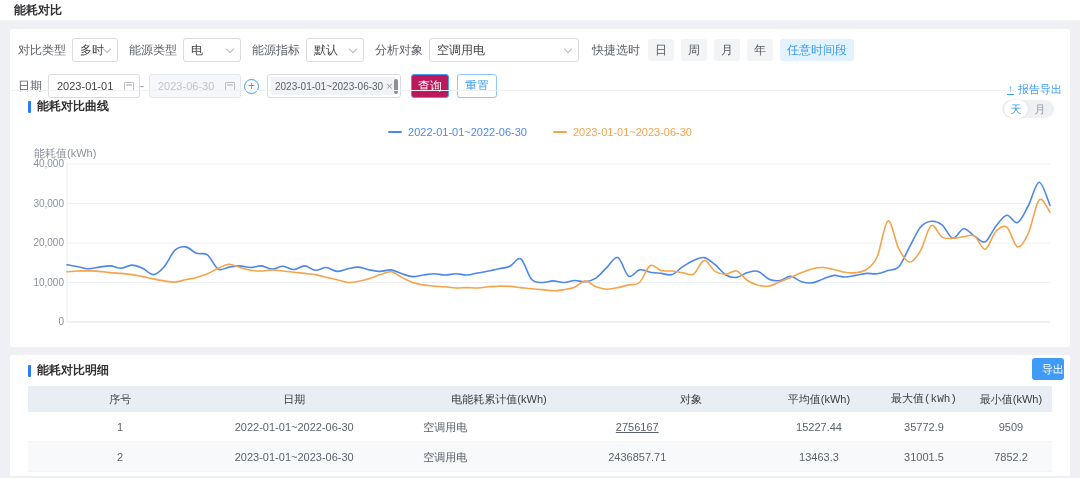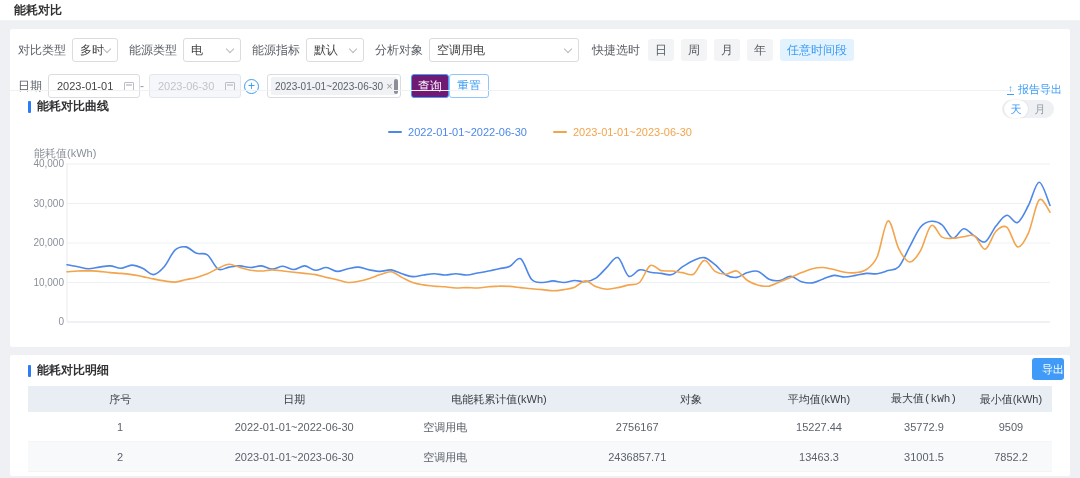--- a/index.html
+++ b/index.html
@@ -35,21 +35,21 @@
   .dash{font-size:12px;color:#999;margin:0 5px 0 0}
   .plus{width:15px;height:15px;border:1px solid #3c9cf5;border-radius:50%;color:#3c9cf5;font-size:12px;
         line-height:13px;text-align:center;margin:0 8px 0 3px;cursor:pointer;flex:none}
   .tagfield{position:relative;width:134px;height:24px;border:1px solid #d9dce1;border-radius:3px;
             background:#fff;display:flex;align-items:center;padding:0 8px 0 3px;margin-right:10px}
   .tagchip{display:flex;align-items:center;background:#f0f2f5;border-radius:2px;height:18px;
            padding:0 4px;font-size:10px;color:#5c626b;white-space:nowrap}
   .tagclose{margin-left:3px;color:#97999c;font-size:11px;cursor:pointer;line-height:1}
   .vthumb{position:absolute;right:2px;top:4px;width:4px;height:15px;background:#8a8f99;border-radius:2px;cursor:pointer}
   .btn{height:24px;border-radius:3px;font-size:12px;line-height:22px;text-align:center;cursor:pointer;white-space:nowrap}
-  .btn.primary{width:38px;background:#701a75;color:#fff;border:1px solid #42a0f8;margin-right:0}
+  .btn.primary{width:38px;background:#be185d;color:#fff;border:1px solid #42a0f8;margin-right:8px}
   .btn.ghost{width:40px;background:#fff;color:#3c9cf5;border:1px solid #8fc6fb}
   
   .divider{position:absolute;left:0;top:61px;width:1004px;height:1px;background:#f0f1f3}
   .report-export{position:absolute;right:8px;top:53px;display:flex;align-items:center;gap:4px;
                  color:#3c9cf5;font-size:11px;cursor:pointer}
   .upicon{display:inline-block;border-bottom:1px solid #3c9cf5;padding:0 1px;font-size:10px;line-height:10px}
   
   .sec-head{position:absolute;display:flex;align-items:center}
   #chart-head{left:18px;top:69px}
   .accent{width:3px;height:12px;background:#2b7cf6;border-radius:1px;margin-right:6px}
@@ -208,21 +208,21 @@
           <div class="th" style="width: 24%;">电能耗累计值(kWh)</div>
           <div class="th" style="width: 13.5%;">对象</div>
           <div class="th" style="width: 11.5%;">平均值(kWh)</div>
           <div class="th" style="width: 9%; font-family: Liberation Mono, monospace;">最大值(kWh)</div>
           <div class="th" style="width: 8%;">最小值(kWh)</div>
         </div>
         <div class="tr trow">
           <div class="td" style="width: 18%;">1</div>
           <div class="td" style="width: 16%;">2022-01-01~2022-06-30</div>
           <div class="td" style="width: 13.5%;">空调用电</div>
-          <div class="td" style="width: 24%;">2756167</div>
+          <div class="td" style="width: 24%; text-decoration: underline;">2756167</div>
           <div class="td" style="width: 11.5%;">15227.44</div>
           <div class="td" style="width: 9%;">35772.9</div>
           <div class="td" style="width: 8%;">9509</div>
         </div>
         <div class="tr trow alt">
           <div class="td" style="width: 18%;">2</div>
           <div class="td" style="width: 16%;">2023-01-01~2023-06-30</div>
           <div class="td" style="width: 13.5%;">空调用电</div>
           <div class="td" style="width: 24%;">2436857.71</div>
           <div class="td" style="width: 11.5%;">13463.3</div>

